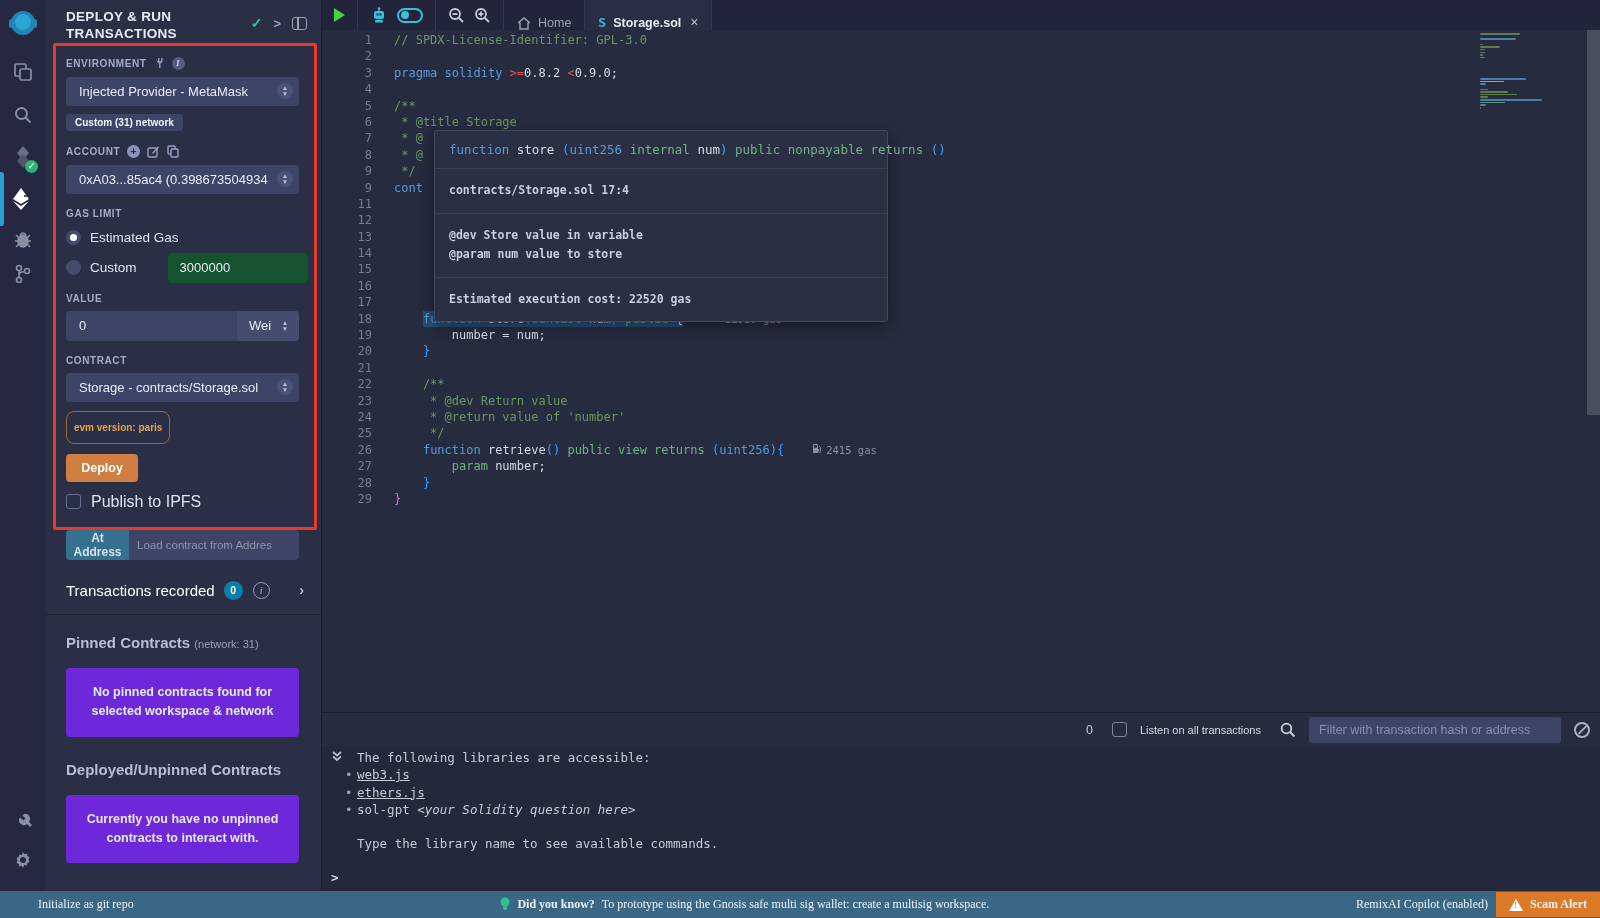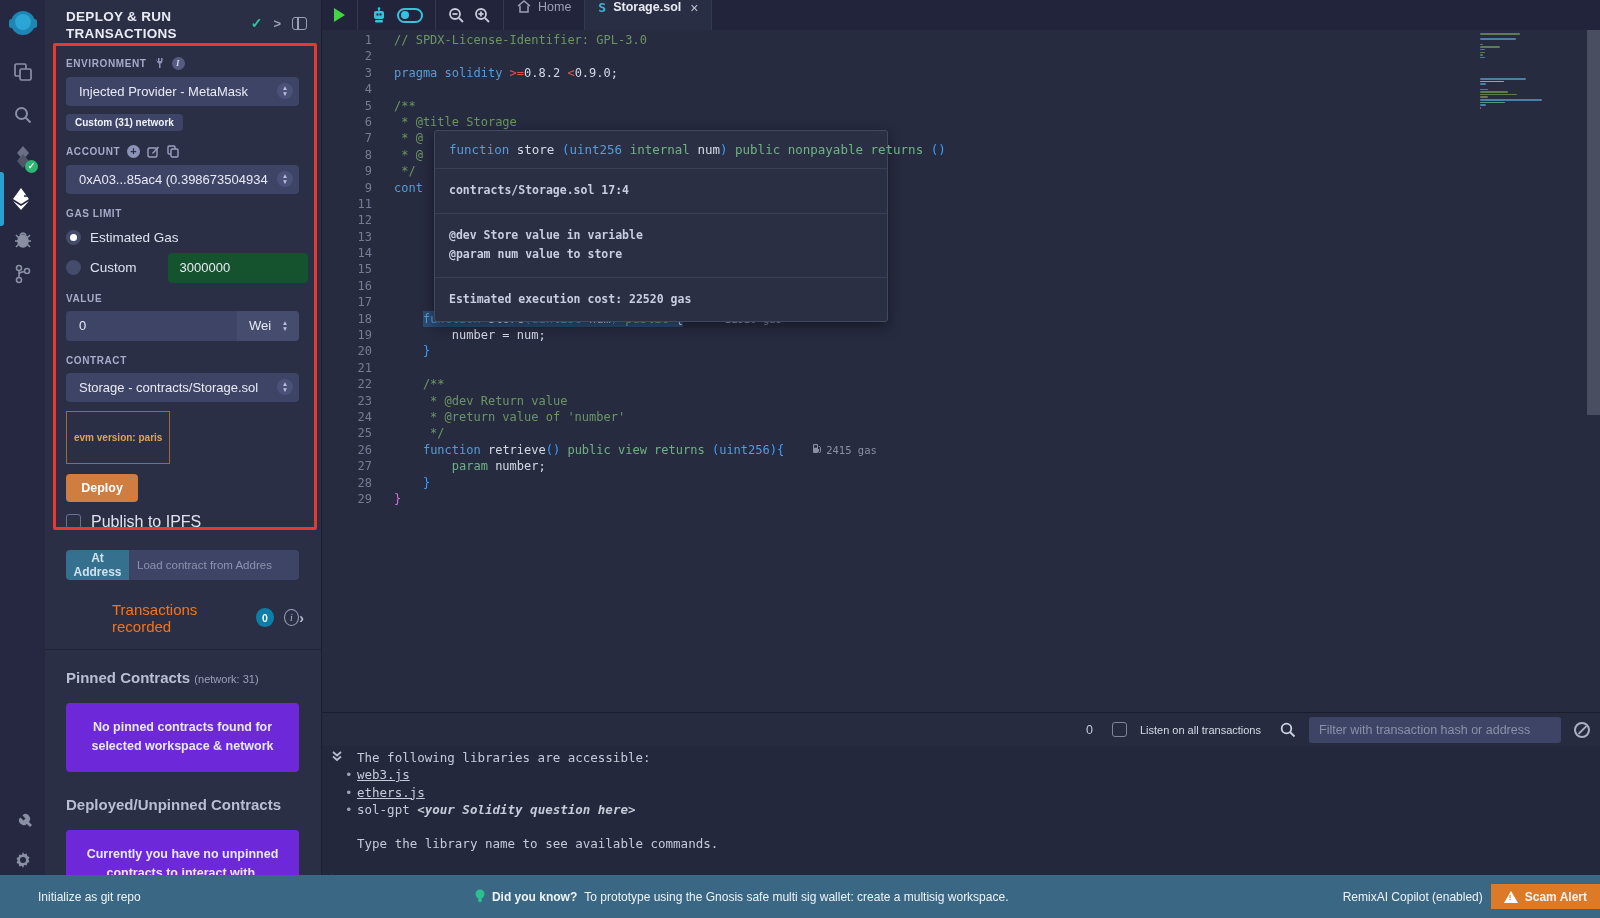--- a/index.html
+++ b/index.html
@@ -47,52 +47,52 @@
   .radio-row { display:flex; align-items:center; gap:9px; margin-top:8px; height:22px; }
   .radio { width:15px; height:15px; border-radius:50%; background:#454b6b; position:relative; flex:none; }
   .radio.sel-r::after { content:""; position:absolute; left:4px; top:4px; width:7px; height:7px; border-radius:50%; background:#fff; }
   .radio-label { font-size:13.5px; color:#dfe2f0; }
   .gas-input { margin-left:22px; width:140px; height:30px; background:#14532d; border:none; border-radius:4px;
     color:#e9ebf5; font-size:13px; padding:0 12px; }
   .value-row { display:flex; height:30px; border-radius:4px; overflow:hidden; }
   .value-input { width:171px; height:30px; background:#3e4466; border:none; color:#e9ebf5; font-size:13px; padding:0 13px; }
   .unit-box { position:relative; width:63px; background:#464c6e; color:#e9ebf5; font-size:13px; display:flex; align-items:center; padding-left:12px; }
   .evm-badge { display:inline-block; margin-top:9px; border:1px solid #9e6b35; color:#dfa353; font-size:10px; font-weight:bold;
-    padding:20px 7px; border-radius:0; }
+    padding:10px 7px; border-radius:8px; }
   .deploy-btn { display:block; margin-top:10px; width:72px; height:28px; background:#cf7d41; border:none; border-radius:4px;
     color:#fff; font-weight:bold; font-size:12.5px; cursor:pointer; }
   .chk-row { display:flex; align-items:center; gap:10px; margin-top:11px; }
   .chk { width:15px; height:15px; border:1.5px solid #6a7094; border-radius:3px; background:transparent; flex:none; }
   .chk-label { font-size:16px; color:#dfe2f0; }
   .ataddr-row { display:flex; margin-top:19px; height:30px; border-radius:4px; overflow:hidden; }
   .ataddr-btn { width:92px; background:#35718e; border:none; color:#cfe3ee; font-weight:bold; font-size:12px; cursor:pointer; }
   .ataddr-input { flex:1; background:#3e4466; border:none; color:#e9ebf5; font-size:11.5px; padding:0 8px; }
   .ataddr-input::placeholder { color:#8d93ae; }
   .gas-input::placeholder,.value-input::placeholder { color:#8d93ae; }
 
   .trans-row { display:flex; align-items:center; margin-top:21px; padding:0 17px 14px 21px; border-bottom:1px solid #1f2336; }
-  .trans-label { font-size:15px; color:#f97316;margin-left:46px; }
+  .trans-label { font-size:15px; color:#ffffff; }
   .count-badge { margin-left:9px; width:19px; height:19px; border-radius:50%; background:#0d7ea8; color:#fff; font-size:10.5px;
     font-weight:bold; display:flex; align-items:center; justify-content:center; }
   .info-circle { margin-left:10px; width:17px; height:17px; border-radius:50%; border:1.4px solid #9aa0ba; color:#b6bbd2;
     font-size:10px; font-style:italic; font-family:"Liberation Serif",serif; display:flex; align-items:center; justify-content:center; }
   .trans-chev { margin-left:auto; color:#b6bbd2; font-size:14px; font-weight:bold; }
   .section-title { font-size:15px; color:#b9bed4; font-weight:600; }
   .section-note { font-size:11px; color:#9ba0ba; font-weight:normal; }
   .empty-box { margin-top:17px; background:#6d28d9; border-radius:4px; padding:15px 18px; text-align:center;
     font-size:12.5px; font-weight:bold; color:#e6e9f4; line-height:1.55; }
 
   
   .main { position:absolute; left:322px; top:0; right:0; height:893px; }
   .tabbar { display:flex; height:30px; background:#21243a; align-items:stretch; }
   .tb-cell { display:flex; align-items:center; justify-content:center; gap:9px; border-right:1px solid #343850; padding:0 12px; }
   .play-tri { width:0; height:0; border-left:11px solid #43d343; border-top:7px solid transparent; border-bottom:7px solid transparent; }
   .toggle { width:26px; height:15px; border:2px solid #35c3dc; border-radius:9px; position:relative; }
   .toggle::after { content:""; position:absolute; left:2px; top:1.5px; width:8px; height:8px; border-radius:50%; background:#35c3dc; }
-  .tab { display:flex; align-items:flex-start; gap:7px; padding:0 13px; border-right:1px solid #343850; cursor:pointer; }
+  .tab { display:flex; align-items:flex-end; gap:7px; padding:0 13px; border-right:1px solid #343850; cursor:pointer; }
   .tab-label { font-size:12.5px; color:#9ba0b5; }
   .tab.active { background:#2a2e44; }
   .tab.active .tab-label { color:#e8eaf2; font-weight:bold; }
   .sol-s { color:#38b8d8; font-weight:bold; font-size:13px; font-family:"DejaVu Sans Mono",monospace; }
   .tab-close { color:#c0c3d0; font-size:14px; margin-left:2px; }
 
   
   .editor { position:absolute; left:0; top:30px; right:0; height:682px; background:#272b40; overflow:hidden; }
   .code-wrap { position:absolute; left:0; top:2px; right:130px; font-family:"DejaVu Sans Mono",monospace; font-size:12px; }
   .cl { display:flex; height:16.4px; line-height:16.4px; white-space:pre; }
@@ -123,28 +123,28 @@
   .ban-icon { width:16px; height:16px; border:2px solid #aab0c5; border-radius:50%; position:relative; flex:none; }
   .ban-icon::after { content:""; position:absolute; left:1px; top:5.5px; width:11px; height:2px; background:#aab0c5; transform:rotate(-45deg); }
 
   .term-body { position:absolute; left:0; top:746px; right:0; height:147px; background:#24283c; color:#c6cad9;
     font-family:"DejaVu Sans Mono",monospace; font-size:12.5px; line-height:17.3px; }
   .term-lines { padding:3px 0 0 35px; }
   .term-bullets { list-style:none; }
   .term-bullets li { position:relative; padding-left:0; }
   .term-bullets li::before { content:"\2022"; position:absolute; left:-12px; color:#9ba0b5; }
   .tlink { text-decoration:underline; cursor:pointer; }
-  .titalic { font-style:italic;font-weight:bold; }
+  .titalic { font-style:italic; }
   .term-hint { margin-top:17px; }
   .term-prompt { position:absolute; left:9px; bottom:7px; font-weight:bold; color:#d7dae6; }
   .term-collapse { position:absolute; left:9px; top:3px; color:#b9bdcf; }
 
   
-  .statusbar { position:absolute; left:0; bottom:0; width:1600px; height:43px; background:#3a6884; display:flex; align-items:center;
-    color:#eef2f7; font-size:12px; z-index:20; }
+  .statusbar { position:absolute; left:0; bottom:0; width:1600px; height:27px; background:#3a6884; display:flex; align-items:center;
+    color:#eef2f7; font-size:12px; z-index:20;font-family:Liberation Serif, serif; }
   .sb-left { padding-left:38px; white-space:nowrap; }
   .sb-center { flex:1; display:flex; align-items:center; justify-content:center; gap:7px; white-space:nowrap; }
   .sb-bold { font-weight:bold; }
   .sb-right { display:flex; align-items:center; gap:0; }
   .copilot { margin-right:8px; white-space:nowrap; }
   .scam { height:25px; background:#dd7a28; display:flex; align-items:center; gap:7px; padding:0 13px; font-weight:bold; cursor:pointer; }
   .warn-tri { width:0; height:0; border-left:7px solid transparent; border-right:7px solid transparent; border-bottom:12px solid #fff;
     position:relative; }
   .warn-tri::after { content:"!"; position:absolute; left:-2px; top:2px; font-size:8px; color:#dd7a28; font-weight:bold; }
 </style>

